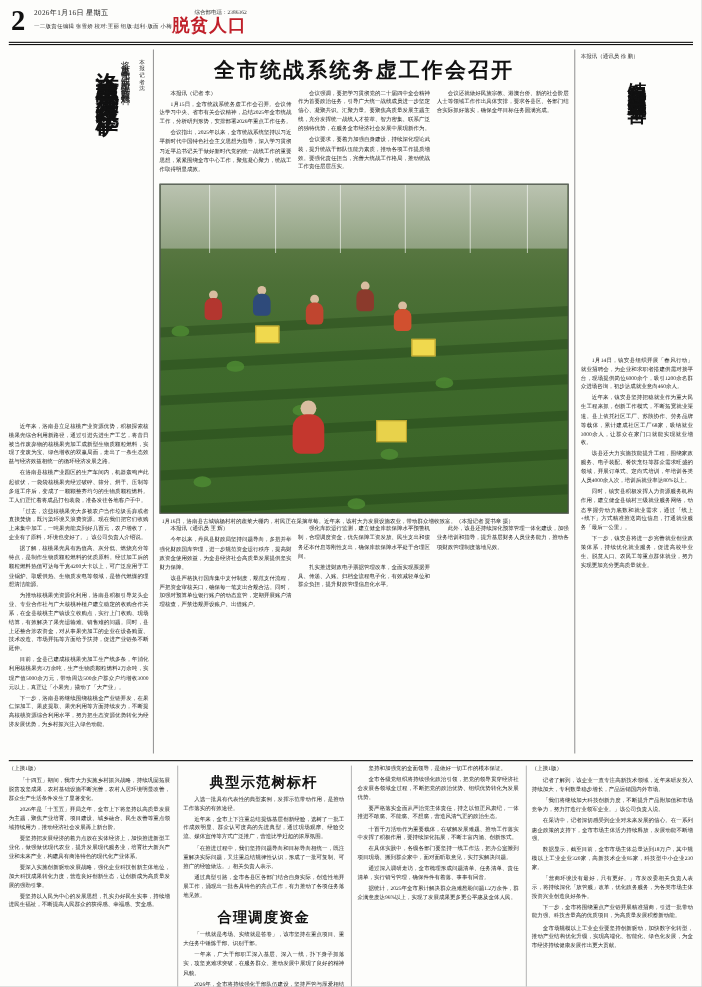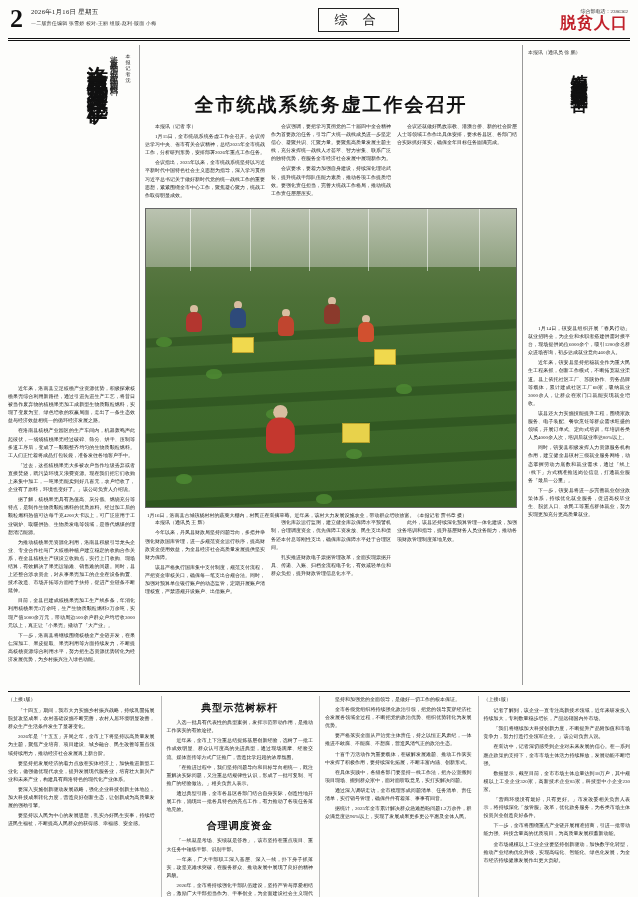--- a/index.html
+++ b/index.html
@@ -15,21 +15,21 @@
   .mh-zong{display:inline-block;border:1px solid #222;padding:2px 16px;font-size:13px;letter-spacing:6px;color:#111;margin-top:2px;}
   .mh-right{flex:0 0 auto;text-align:right;}
   .mh-phone{font-size:5px;color:#333;margin-top:2px;}
   .mh-logo{font-size:16px;font-weight:bold;color:#c0202a;letter-spacing:1px;line-height:1;margin-top:1px;font-family:"Liberation Serif",serif;}
   .rule{border-top:1.4px solid #111;margin:2px 8px 0 8px;}
   .rule2{border-top:.5px solid #111;margin:1px 8px 4px 8px;}
 
   
   .body{display:flex;padding:0 8px;box-sizing:border-box;height:640px;}
   .col-left{width:132px;flex:0 0 132px;padding-right:4px;box-sizing:border-box;border-right:.5px solid #999;}
-  .col-mid{flex:1 1 auto;padding:0 5px;box-sizing:border-box;margin-top:41px;}
+  .col-mid{flex:1 1 auto;padding:0 5px;box-sizing:border-box;}
   .col-right{width:108px;flex:0 0 108px;padding-left:5px;box-sizing:border-box;border-left:.5px solid #999;}
 
   
   .vtitle-wrap{display:flex;flex-direction:row-reverse;justify-content:flex-start;height:330px;margin-top:4px;}
   .vtitle{writing-mode:vertical-rl;text-orientation:upright;font-size:21px;font-weight:bold;letter-spacing:3px;line-height:1.08;color:#111;}
   .vsub{writing-mode:vertical-rl;text-orientation:upright;font-size:8.5px;letter-spacing:2px;color:#222;margin-right:3px;align-self:flex-start;}
   .vbyline{writing-mode:vertical-rl;text-orientation:upright;font-size:5px;line-height:1.5;color:#222;margin-right:4px;letter-spacing:.5px;}
 
   .ltext{font-size:5px;line-height:1.62;text-align:justify;color:#1b1b1b;margin-top:6px;column-count:1;}
   .ltext p{margin:0 0 2px 0;text-indent:10px;}
@@ -49,21 +49,21 @@
   .rtext{font-size:5px;line-height:1.62;text-align:justify;color:#1b1b1b;margin-top:5px;}
   .rtext p{margin:0 0 2px 0;text-indent:10px;}
 
   
   .divider{border-top:.6px solid #111;margin:6px 8px 4px 8px;}
   .bottom{display:flex;padding:0 8px;box-sizing:border-box;gap:6px;}
   .bcol{flex:1;font-size:5px;line-height:1.62;text-align:justify;color:#1b1b1b;border-left:.5px solid #bbb;padding-left:5px;box-sizing:border-box;}
   .bcol:first-child{border-left:none;padding-left:0;}
   .bcol p{margin:0 0 2px 0;text-indent:10px;}
   .bfrom{font-size:5px;color:#222;margin-bottom:3px;}
-  .bsub{text-align:center;font-size:10px;font-weight:bold;letter-spacing:1px;color:#111;margin:4px 0 3px 0;}
+  .bsub{text-align:center;font-size:13px;font-weight:bold;letter-spacing:1px;color:#111;margin:4px 0 3px 0;}
 
   
   .greenhouse{position:absolute;inset:0;background:
      linear-gradient(180deg,#6f7f5a 0%,#5d7a46 14%,#4d7037 30%,#3f6a2c 55%,#3a6327 100%);}
   .gh-roof{position:absolute;top:0;left:0;right:0;height:58px;background:linear-gradient(180deg,#c8cfc0,#9aa98c);opacity:.85;}
   .gh-beam{position:absolute;top:0;width:1px;height:62px;background:rgba(255,255,255,.55);}
   .gh-row{position:absolute;left:-10%;width:120%;height:9px;background:rgba(30,60,20,.35);transform:rotate(-3deg);}
   .gh-leaf{position:absolute;width:16px;height:10px;border-radius:50% 50% 45% 45%;background:#4e8a32;opacity:.85;}
   .person{position:absolute;border-radius:6px;}
   .p-body{position:absolute;width:16px;height:20px;border-radius:7px 7px 4px 4px;}
@@ -77,23 +77,20 @@
 <div class="page">
 
   <div class="masthead">
     <div class="mh-left" style="display:flex;align-items:flex-start;">
       <div class="pagenum">2</div>
       <div>
         <div class="mh-date">2026年1月16日 星期五</div>
         <div class="mh-sub">一二版责任编辑 张雪娇  校对:王丽  组版:赵利·版面  小梅</div>
       </div>
     </div>
-    <div class="mh-center">
-      <div class="mh-zong">综 合</div>
-    </div>
     <div class="mh-right">
       <div class="mh-phone">综合部电话：2386362</div>
       <div class="mh-logo">脱贫人口</div>
     </div>
   </div>
   <div class="rule"></div>
   <div class="rule2"></div>
 
   <div class="body">
 

